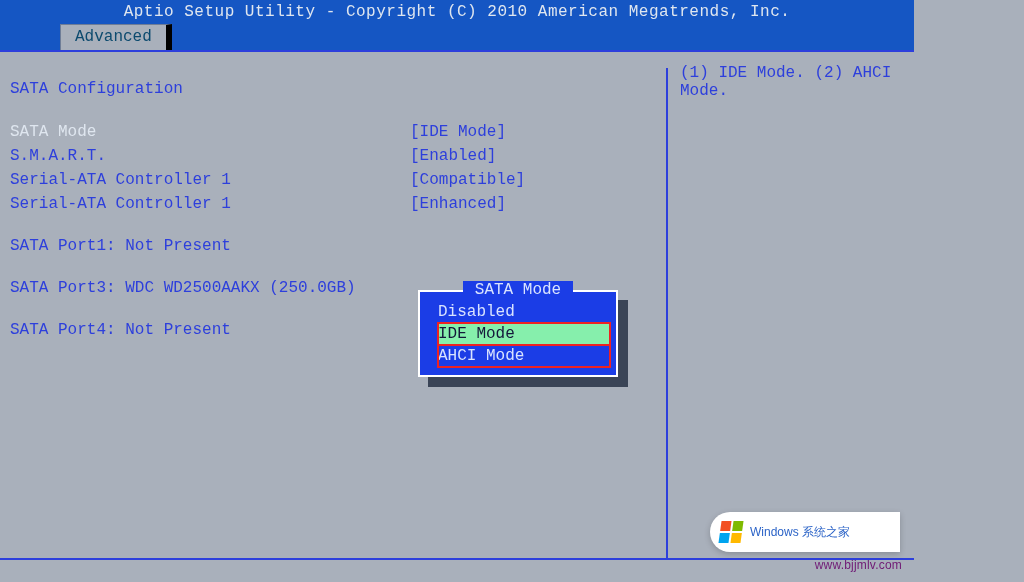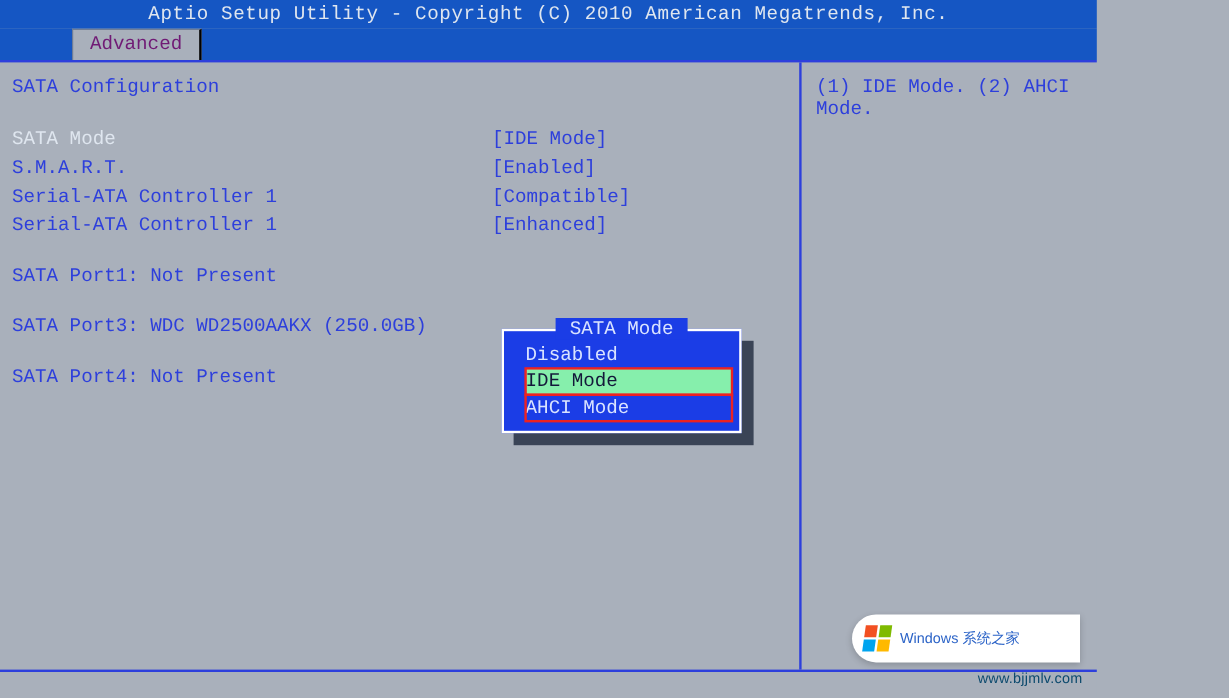--- a/index.html
+++ b/index.html
@@ -24,38 +24,39 @@
     font-weight: normal;
     letter-spacing: .5px;
   }
   .menubar {
     background: #1556c3;
     height: 26px;
     display: flex;
   }
   .tab {
     background: #a9b0bb;
-    color: #701a75;
+    color: #0c4a6e;
     padding: 3px 14px 4px;
     margin-left: 60px;
     border-top: 1px solid #6e7d97;
     border-left: 1px solid #6e7d97;
-    border-right: 2px solid #000000;
+    border-right: 6px solid #000000;
   }
   .content {
     display: flex;
     height: 510px;
     border-top: 2px solid #2d3fdc;
     border-bottom: 2px solid #2d3fdc;
   }
   .left {
     flex: 0 0 668px;
     padding: 12px 8px 12px 10px;
     border-right: 2px solid #2d3fdc;
     position: relative;
+    margin-top: 16px;
   }
   .right {
     flex: 1;
     padding: 12px 8px 12px 12px;
     display: flex;
     flex-direction: column;
     justify-content: space-between;
     gap: 32px;
   }
   .section-title { color: #2d3fdc; margin-bottom: 22px; }
@@ -85,21 +86,21 @@
   .popup-inner { padding: 2px 6px 8px 18px; }
   .popup-item { line-height: 22px; }
   .popup-item.sel { background: #86efac; color: #14183a; }
   .popup-item.redbox { outline: 2px solid #e22; outline-offset: -1px; }
   .help-top { color: #2d3fdc; }
   .help-keys { color: #2d3fdc; }
   .help-keys .k { display: block; line-height: 22px; }
   .watermark {
     position: absolute;
     right: 12px; bottom: 10px;
-    color: #0c4a6e;
+    color: #701a75;
     font-family: Arial, sans-serif;
     font-size: 12px;
     letter-spacing: .2px;
   }
   .winlogo {
     position: absolute;
     right: 14px; bottom: 30px;
     width: 190px; height: 40px;
     background: #fff;
     border-radius: 20px 0 0 20px;

